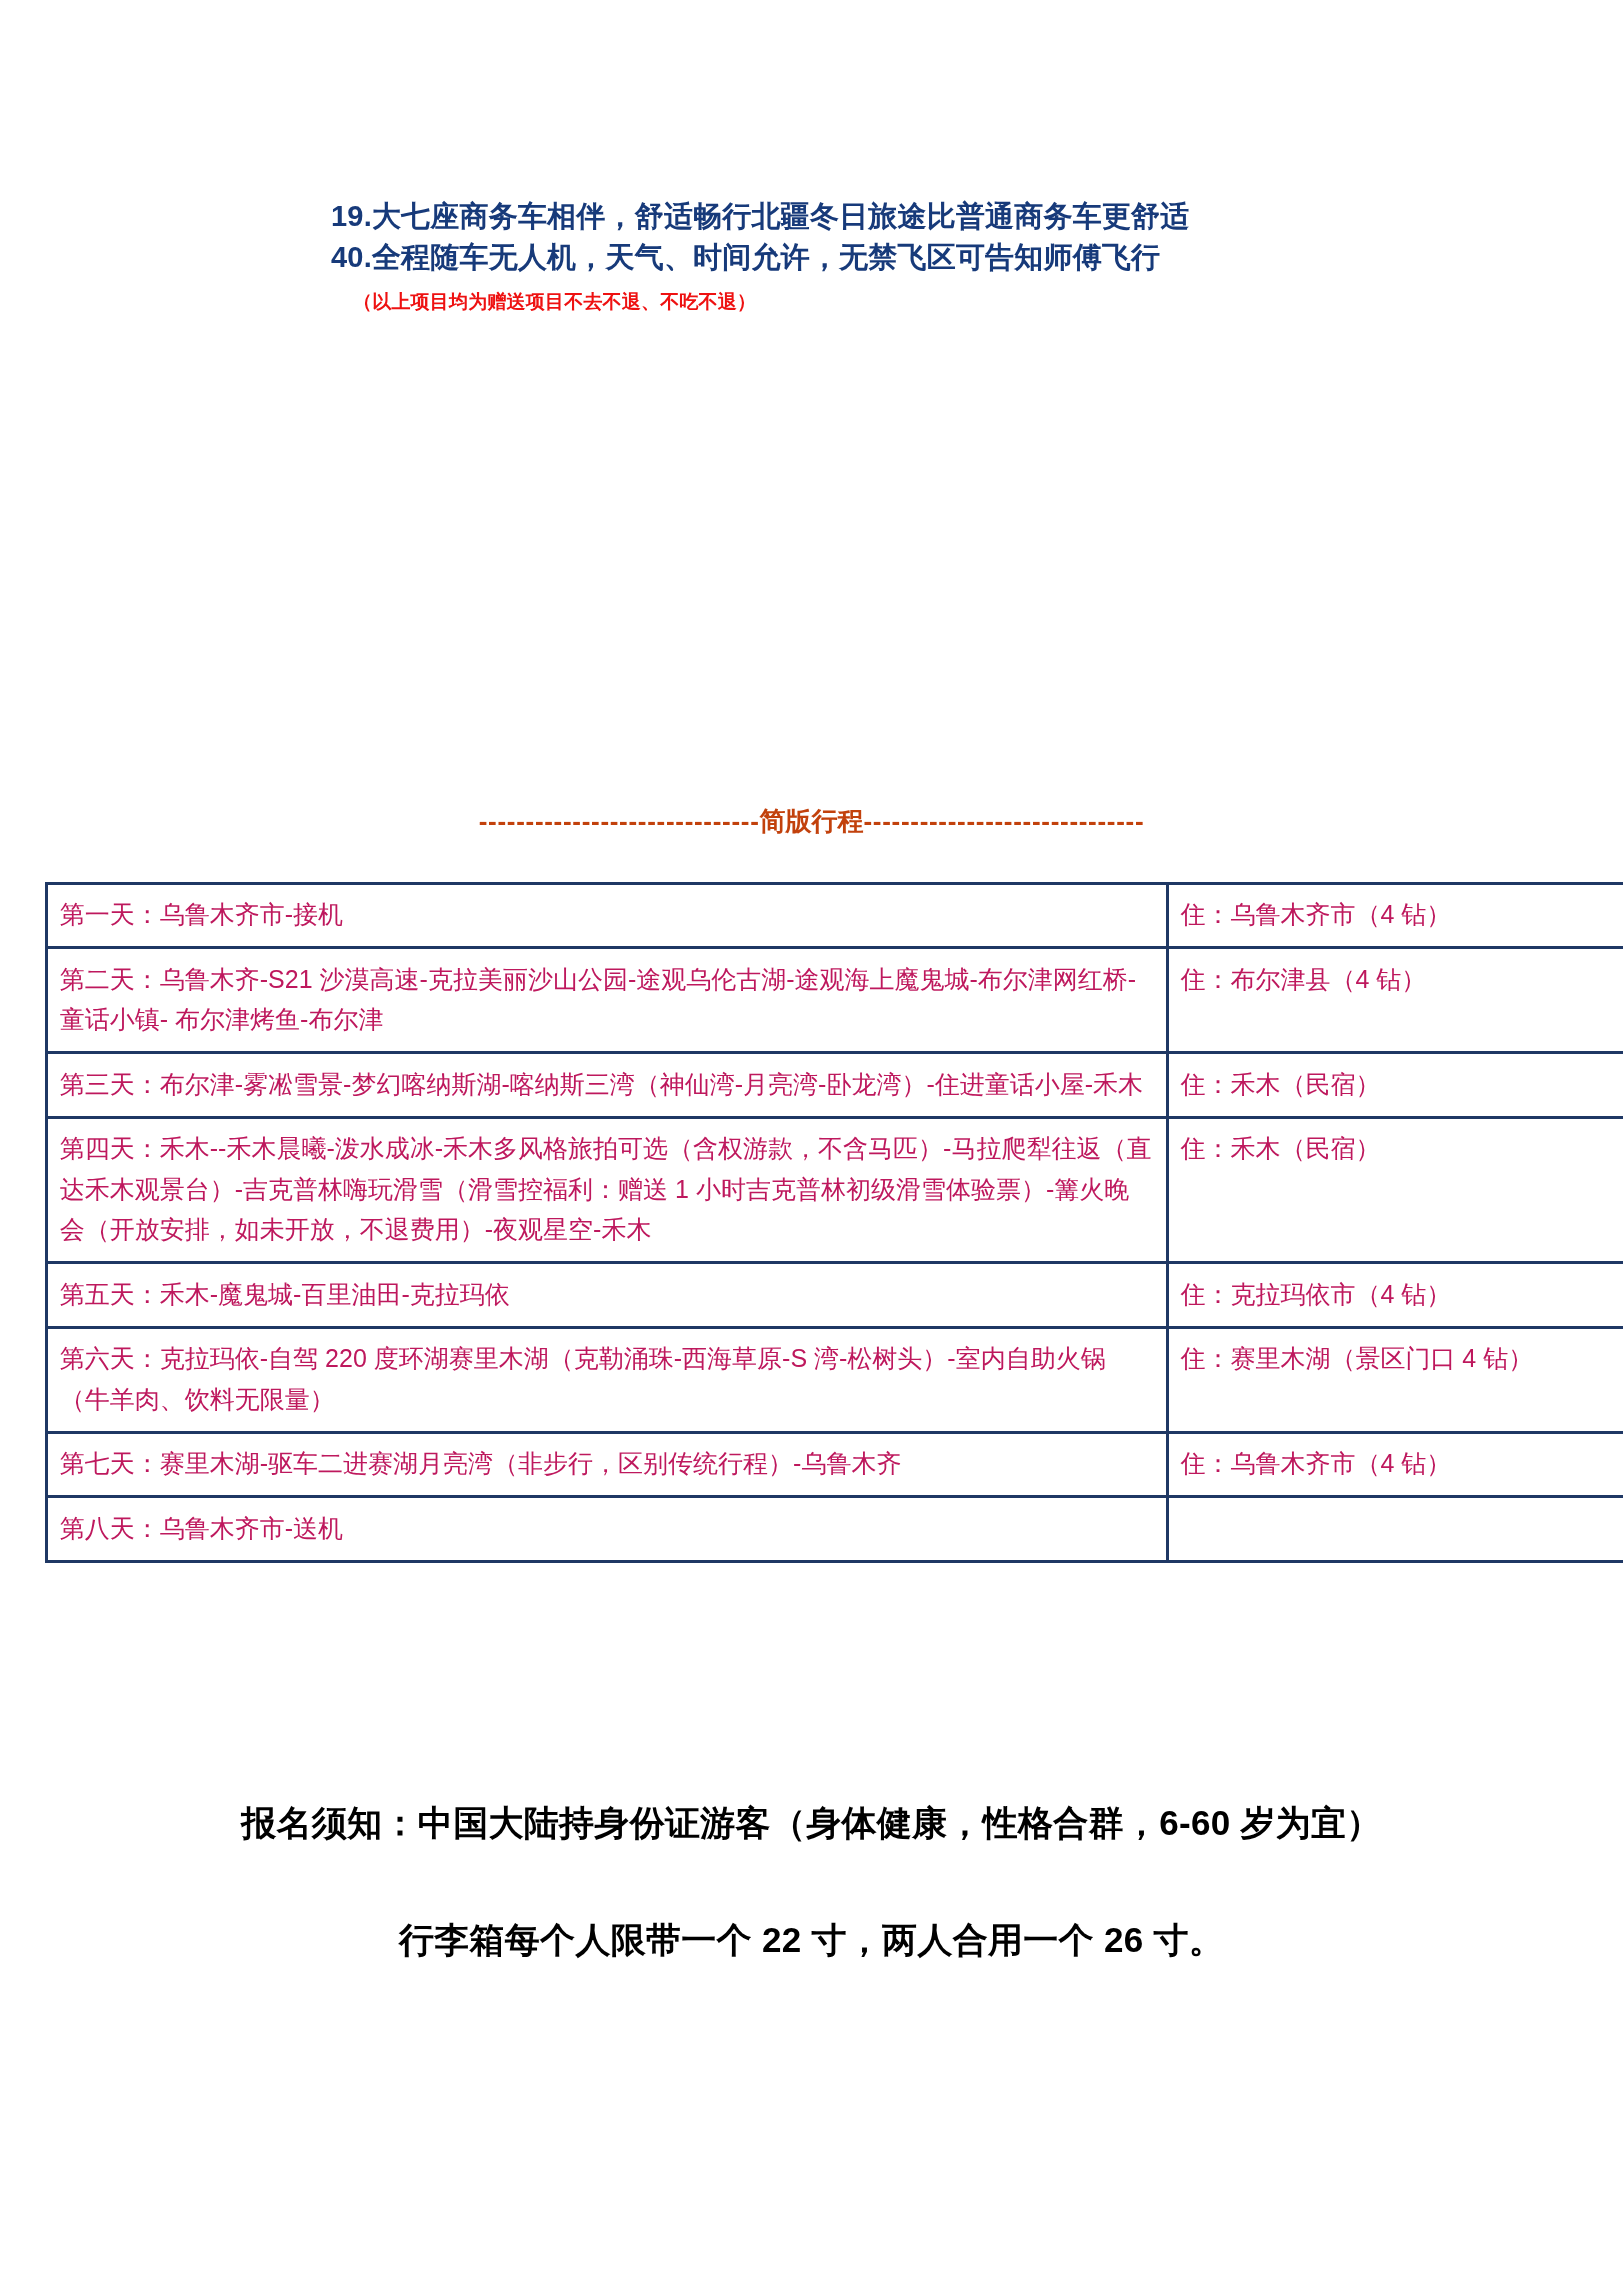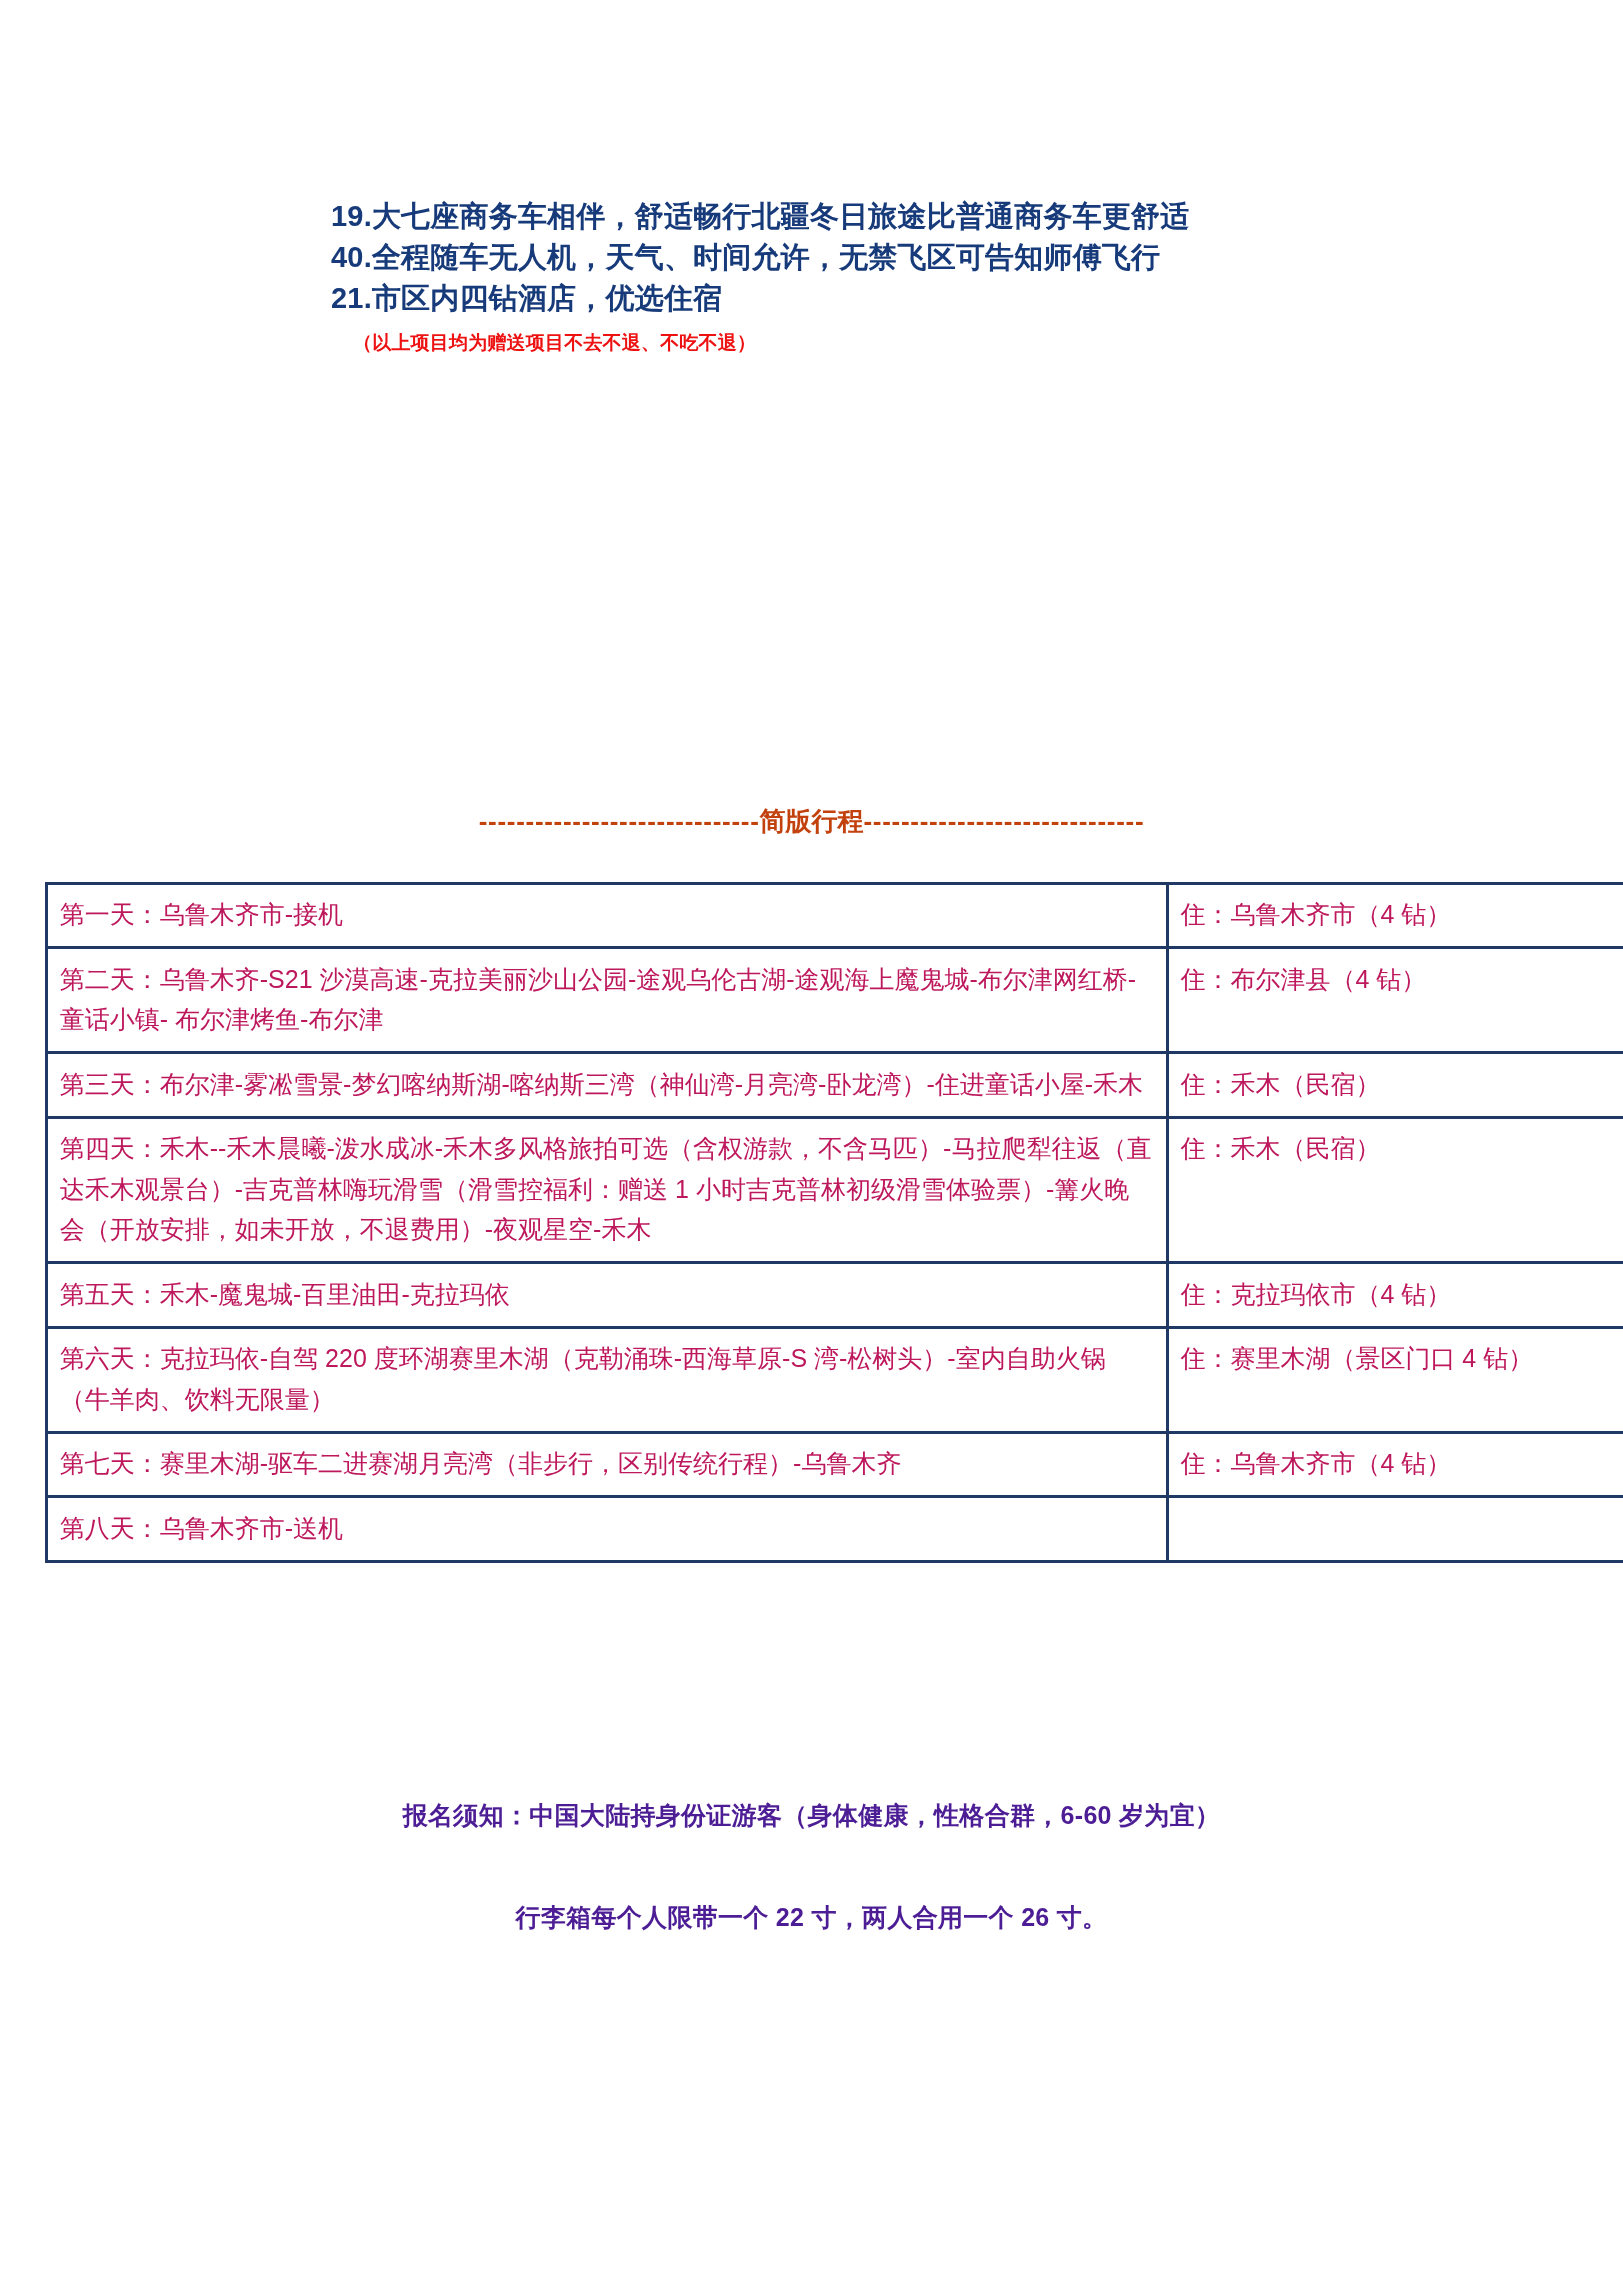--- a/index.html
+++ b/index.html
@@ -89,39 +89,38 @@
 
   
   .footer-notes {
     position: absolute;
     left: 0;
     top: 1797px;
     width: 1623px;
     text-align: center;
   }
   .footer-line {
-    color: #4c1d95;
+    color: #000000;
     font-weight: bold;
-    font-size: 25px;
+    font-size: 35px;
     line-height: 1.5;
     letter-spacing: 0.3px;
   }
   .footer-line.second {
     margin-top: 64px;
   }
 </style>
 </head>
 <body>
 
 <div class="page">
 
   <div class="bonus-block">
     <div class="bonus-line">19.大七座商务车相伴，舒适畅行北疆冬日旅途比普通商务车更舒适</div>
     <div class="bonus-line">40.全程随车无人机，天气、时间允许，无禁飞区可告知师傅飞行</div>
-    <div class="bonus-line">21.市区内四钻酒店，优选住宿</div>
     <div class="bonus-note">（以上项目均为赠送项目不去不退、不吃不退）</div>
   </div>
 
   <div class="section-divider">
     <span class="dashes">------------------------------</span><span>简版行程</span><span class="dashes">------------------------------</span>
   </div>
 
   <table class="itinerary-table">
     <tbody>
       <tr>

